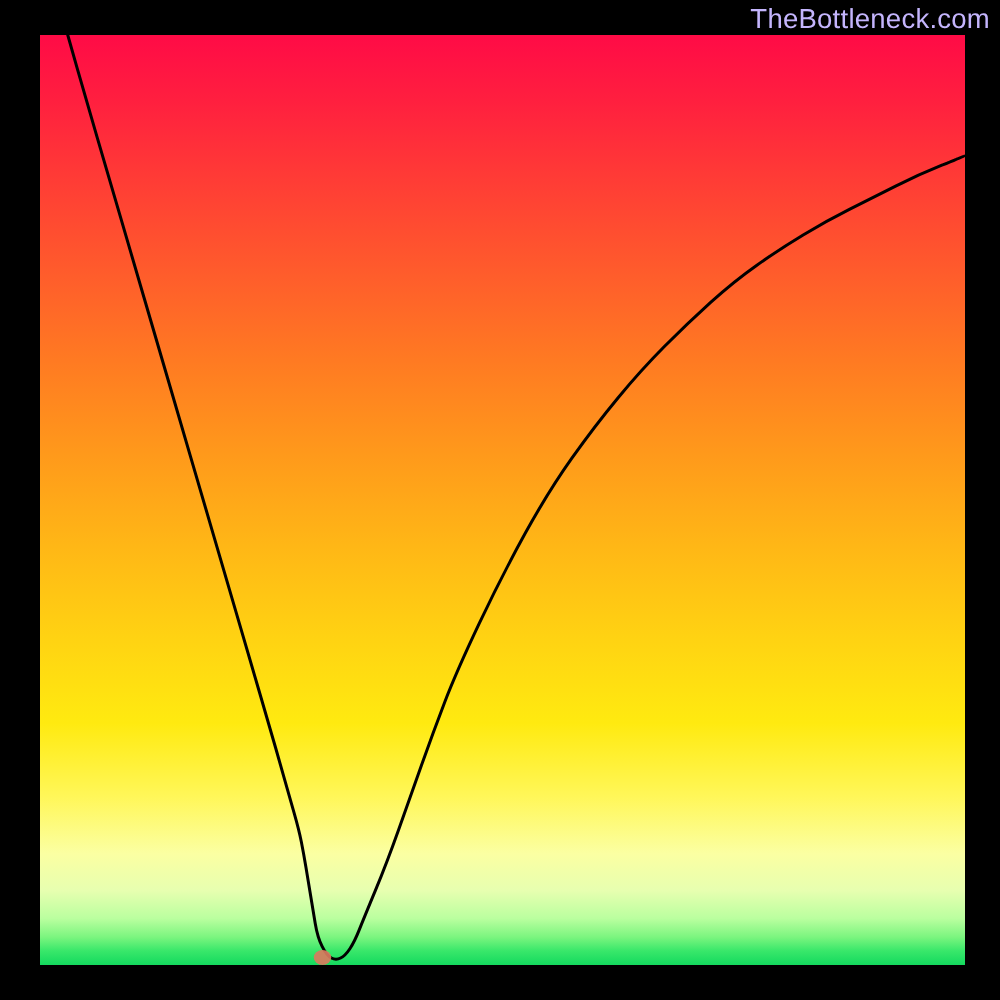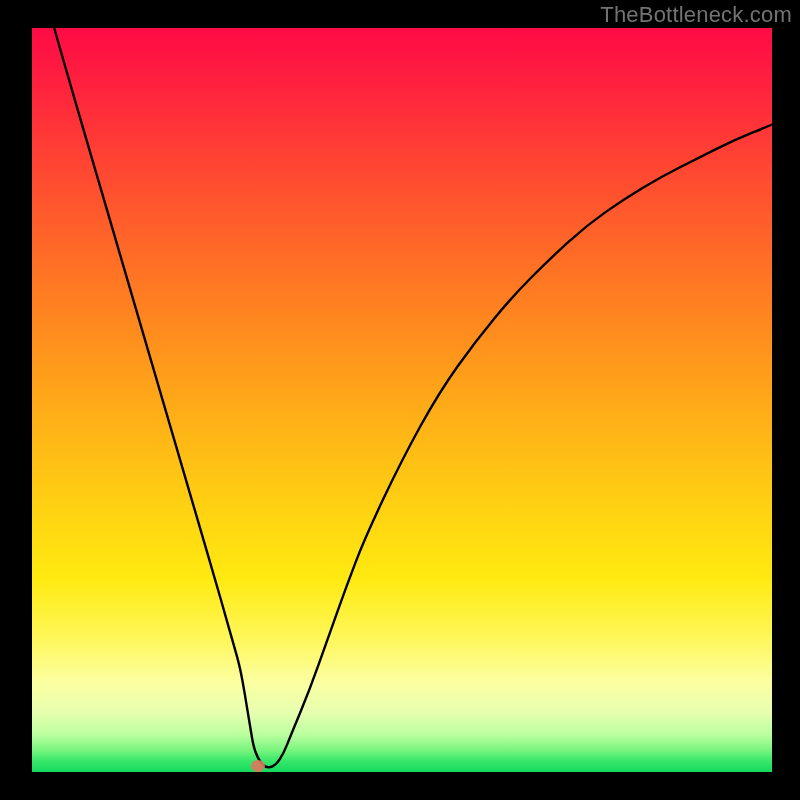--- a/index.html
+++ b/index.html
@@ -13,21 +13,21 @@
   .frame {
     position: relative;
     width: 800px;
     height: 800px;
     background: #000;
   }
   .watermark {
     position: absolute;
     top: 2px;
     right: 8px;
-    color: #737373;
+    color: #c4b5fd;
     font-size: 22px;
     font-weight: 500;
     letter-spacing: 0.2px;
     z-index: 10;
   }
   .plot-area {
     position: absolute;
     left: 32px;
     top: 28px;
     width: 740px;

